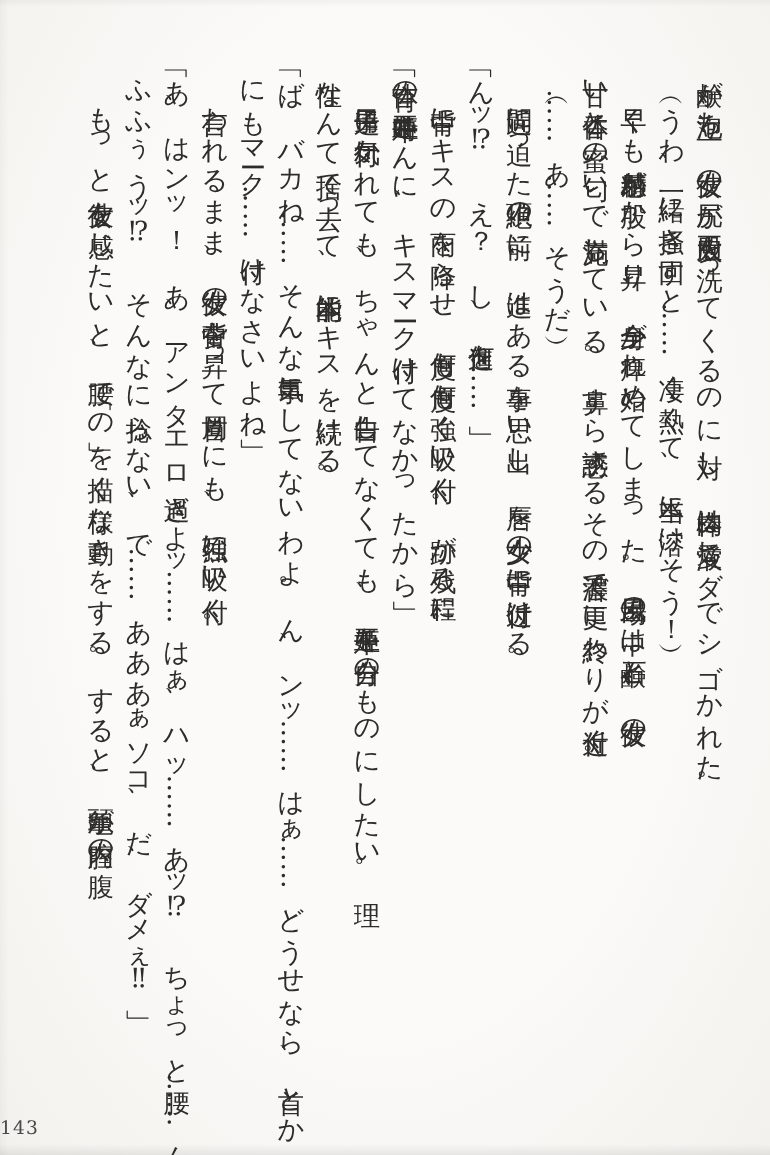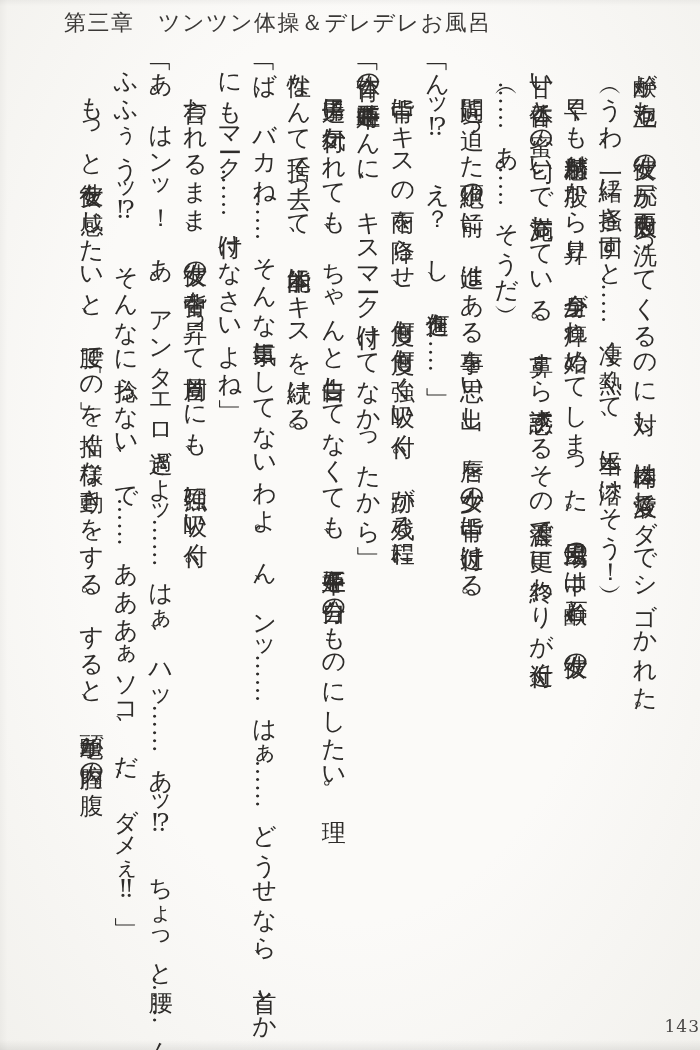--- a/index.html
+++ b/index.html
@@ -45,32 +45,31 @@
   .text-line {
     margin: 0;
     line-height: 34.6px;
     white-space: nowrap;
   }
   .page-number {
     position: absolute;
     bottom: 14px;
     left: 0;
     width: 100%;
-    text-align: right;
+    text-align: left;
     font-size: 17px;
     letter-spacing: 1px;
     color: #4a4846;
   }
 </style>
 </head>
 <body>
 
 <div class="page">
 
-  <div class="chapter-header">第三章　ツンツン体操＆デレデレお風呂</div>
 
   <div class="text-block">
     <p class="text-line">鹸が泡立ち、彼女の尻が両太股を洗ってくるのに対し、肉棒は愛液ヒダでシゴかれた。</p>
     <p class="text-line">　（うわ、一緒に掻き回すと……凄く熱くて、本当に溶けそう！）</p>
     <p class="text-line">　早くも射精感が股から昇り、全身が痺れ始めてしまった。風呂場の中は石鹸と、彼女の</p>
     <p class="text-line">甘い体香と蜜の匂いで充満している。鼻すら誘惑するその濃香で更に終わりが近付く。</p>
     <p class="text-line">　（……あ……そうだ）</p>
     <p class="text-line">　間近に迫った絶頂の前に、進はある事を思い出し、唇を少女の背中に近付ける。</p>
     <p class="text-line">「んッ⁉　え？　し、進何を……」</p>
     <p class="text-line">　背中にキスの雨を降らせ、何度も何度も強く吸い付く。跡が残る程に。</p>

